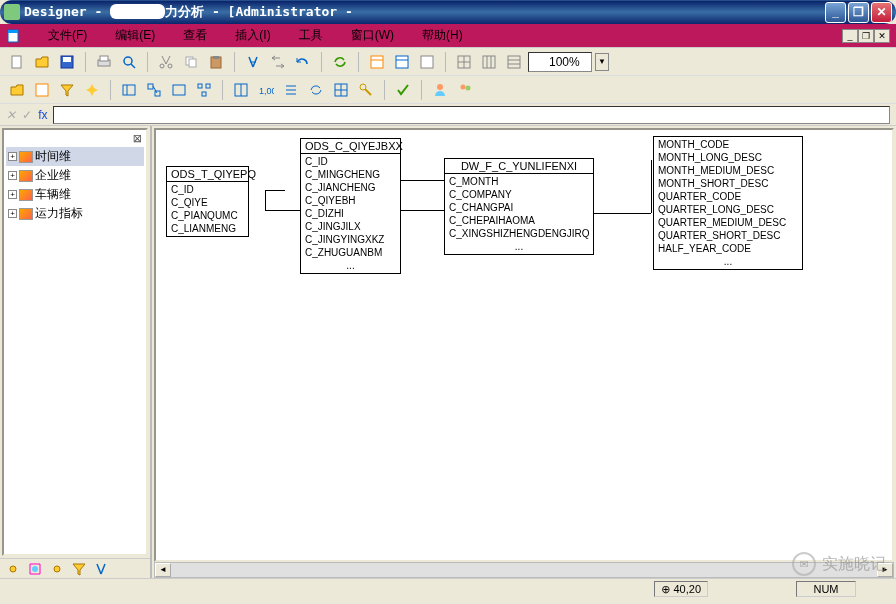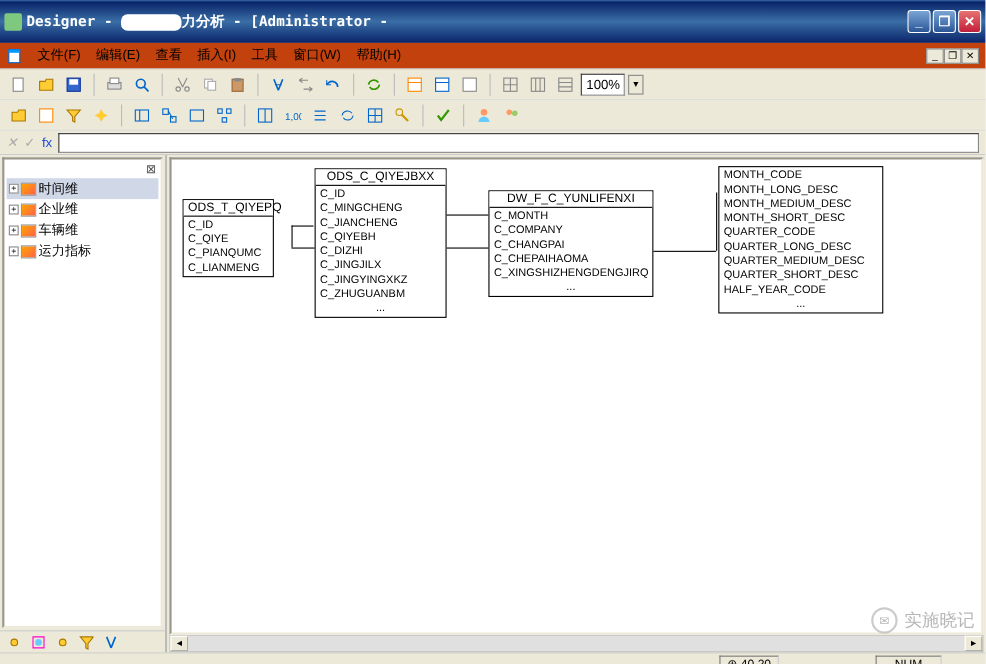--- a/index.html
+++ b/index.html
@@ -1,33 +1,33 @@
 <!DOCTYPE html>
 <html><head>
 <meta charset="utf-8">
 <style>
 * { box-sizing: border-box; margin: 0; padding: 0; }
 body { font-family: "SimSun", "Tahoma", sans-serif; font-size: 12px; background: #ece9d8; overflow: hidden; width: 896px; height: 604px; position: relative; }
-.titlebar { background: linear-gradient(to bottom, #3a6ea5 0%, #0a246a 5%, #3a6ea5 50%, #0a246a 100%); height: 39px; display: flex; align-items: center; padding: 0 4px; color: #fff; }
+.titlebar { background: linear-gradient(to bottom, #3a6ea5 0%, #0a246a 5%, #3a6ea5 50%, #0a246a 100%); height: 24px; display: flex; align-items: center; padding: 0 4px; color: #fff; border-radius: 12px; }
 .titlebar-icon { width: 16px; height: 16px; margin-right: 4px; background: #7fc97f; border-radius: 2px; }
 .titlebar-text { flex: 1; font-size: 13px; font-weight: bold; font-family: "SimSun", monospace; }
 .titlebar-text .mask { background: #fff; color: #fff; border-radius: 6px; padding: 0 8px; }
 .win-btns { display: flex; gap: 2px; }
 .win-btn { width: 21px; height: 21px; border: 1px solid #fff; border-radius: 3px; display: flex; align-items: center; justify-content: center; font-weight: bold; font-size: 12px; color: #fff; }
 .win-min, .win-max { background: linear-gradient(to bottom, #7aa5d6, #2b5797); }
 .win-close { background: linear-gradient(to bottom, #e57373, #c41e3a); }
-.menubar { height: 24px; background: #c2410c; border-bottom: 1px solid #ccc; display: flex; align-items: center; padding: 0 6px; gap: 2px; }
+.menubar { height: 24px; background: #be185d; border-bottom: 1px solid #ccc; display: flex; align-items: center; padding: 0 6px; gap: 16px; }
 .menubar-icon { width: 16px; height: 16px; margin-right: 4px; }
 .menu-item { padding: 2px 6px; cursor: default; }
 .mdi-btns { margin-left: auto; display: flex; gap: 0; }
 .mdi-btn { width: 16px; height: 14px; border: 1px solid #888; background: #ece9d8; font-size: 9px; display: flex; align-items: center; justify-content: center; }
 .toolbar { height: 28px; background: #ece9d8; border-bottom: 1px solid #ddd; display: flex; align-items: center; padding: 0 6px; gap: 3px; }
 .tool-btn { width: 22px; height: 22px; display: inline-flex; align-items: center; justify-content: center; border: 1px solid transparent; }
 .sep { width: 1px; height: 20px; background: #bbb; margin: 0 4px; }
-.zoom-box { border: 1px inset #888; background: #fff; height: 20px; display: flex; align-items: center; padding: 0 4px; width: 40px; }
+.zoom-box { border: 1px inset #888; background: #fff; height: 20px; display: flex; align-items: center; padding: 0 20px; width: 64px; }
 .zoom-arrow { width: 14px; height: 18px; border: 1px solid #888; background: #ece9d8; display: flex; align-items: center; justify-content: center; font-size: 8px; }
 .formula-bar { height: 22px; background: #ece9d8; border-bottom: 1px solid #ccc; display: flex; align-items: center; padding: 0 6px; gap: 6px; }
 .formula-input { flex: 1; height: 18px; border: 1px inset #888; background: #fff; }
 .main { display: flex; height: 452px; }
 .sidebar { width: 152px; background: #ece9d8; display: flex; flex-direction: column; border-right: 2px solid #bbb; }
 .tree { flex: 1; background: #fff; border: 2px inset #ece9d8; margin: 2px; padding: 2px; overflow: hidden; }
 .tree-close { text-align: right; padding: 0 2px 2px 0; font-size: 11px; color: #555; }
 .tree-item { display: flex; align-items: center; gap: 2px; padding: 1px 2px; font-size: 12px; }
 .tree-item.selected { background: #d0d8e8; }
 .plus { width: 9px; height: 9px; border: 1px solid #888; font-size: 8px; line-height: 7px; text-align: center; background: #fff; }
@@ -388,21 +388,21 @@
       <div class="entity" style="top:36px;left:10px;width:83px">
         <div class="entity-header">ODS_T_QIYEPQ</div>
         <div class="entity-body">
           <div class="entity-row">C_ID</div>
           <div class="entity-row">C_QIYE</div>
           <div class="entity-row">C_PIANQUMC</div>
           <div class="entity-row">C_LIANMENG</div>
         </div>
       </div>
 
-      <div class="entity" style="top:8px;left:130px;width:120px">
+      <div class="entity" style="top:8px;left:144px;width:101px">
         <div class="entity-header">ODS_C_QIYEJBXX</div>
         <div class="entity-body">
           <div class="entity-row">C_ID</div>
           <div class="entity-row">C_MINGCHENG</div>
           <div class="entity-row">C_JIANCHENG</div>
           <div class="entity-row">C_QIYEBH</div>
           <div class="entity-row">C_DIZHI</div>
           <div class="entity-row">C_JINGJILX</div>
           <div class="entity-row">C_JINGYINGXKZ</div>
           <div class="entity-row">C_ZHUGUANBM</div>

